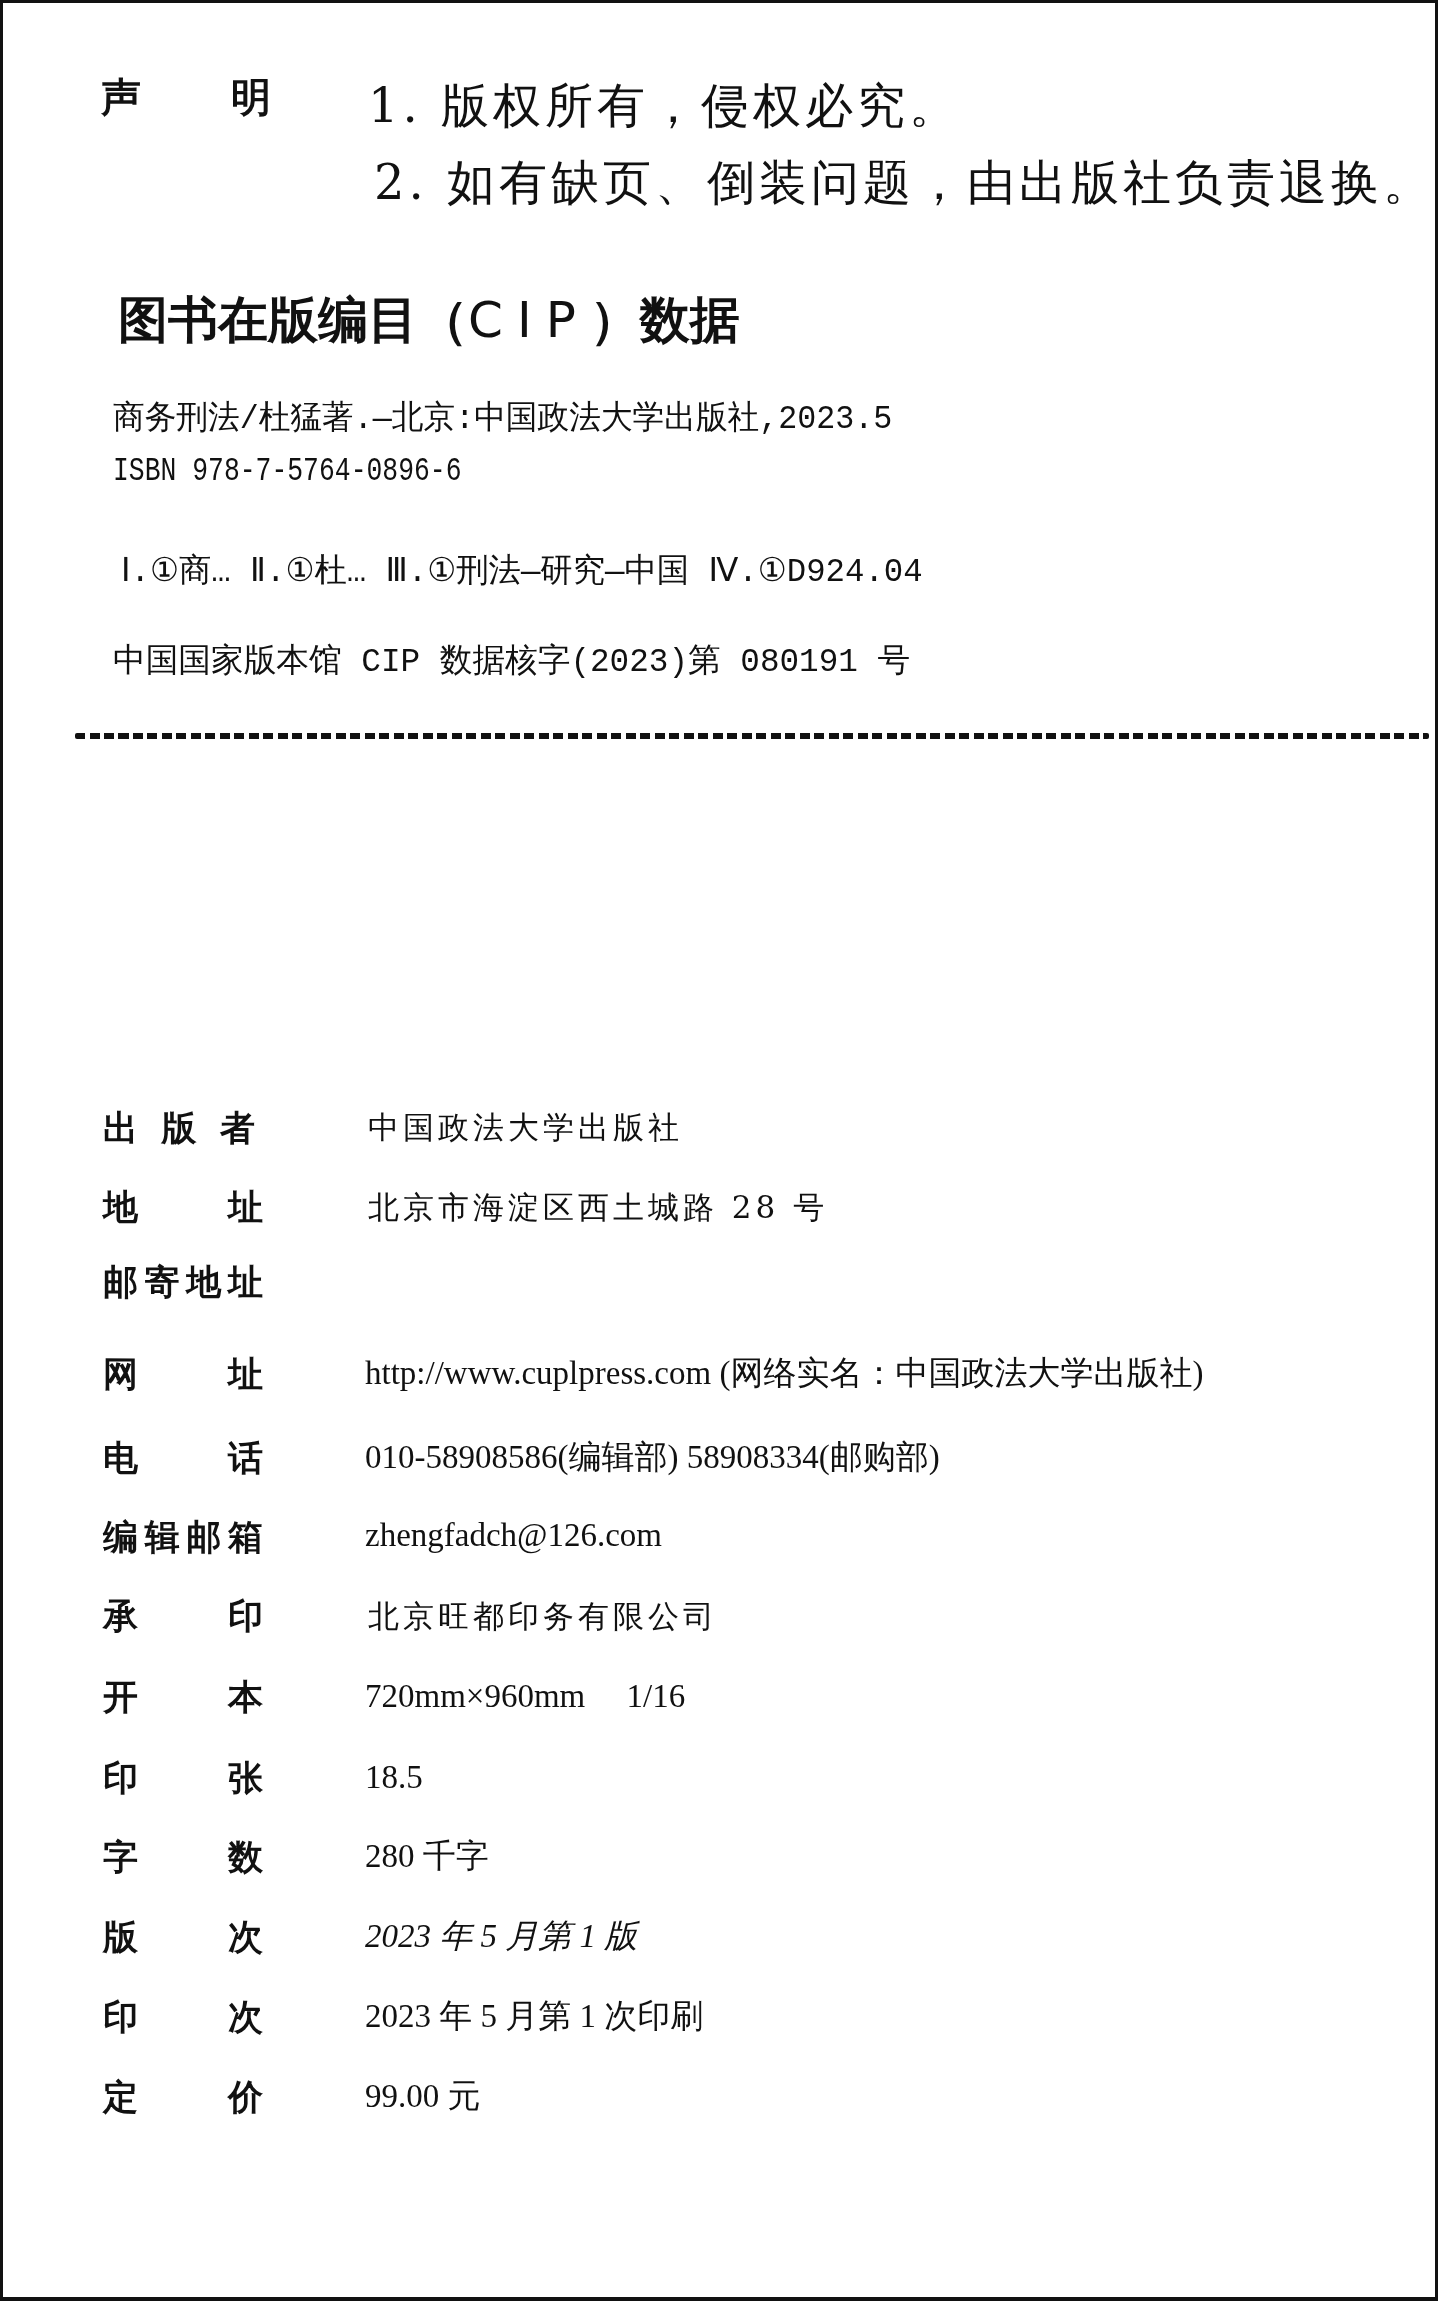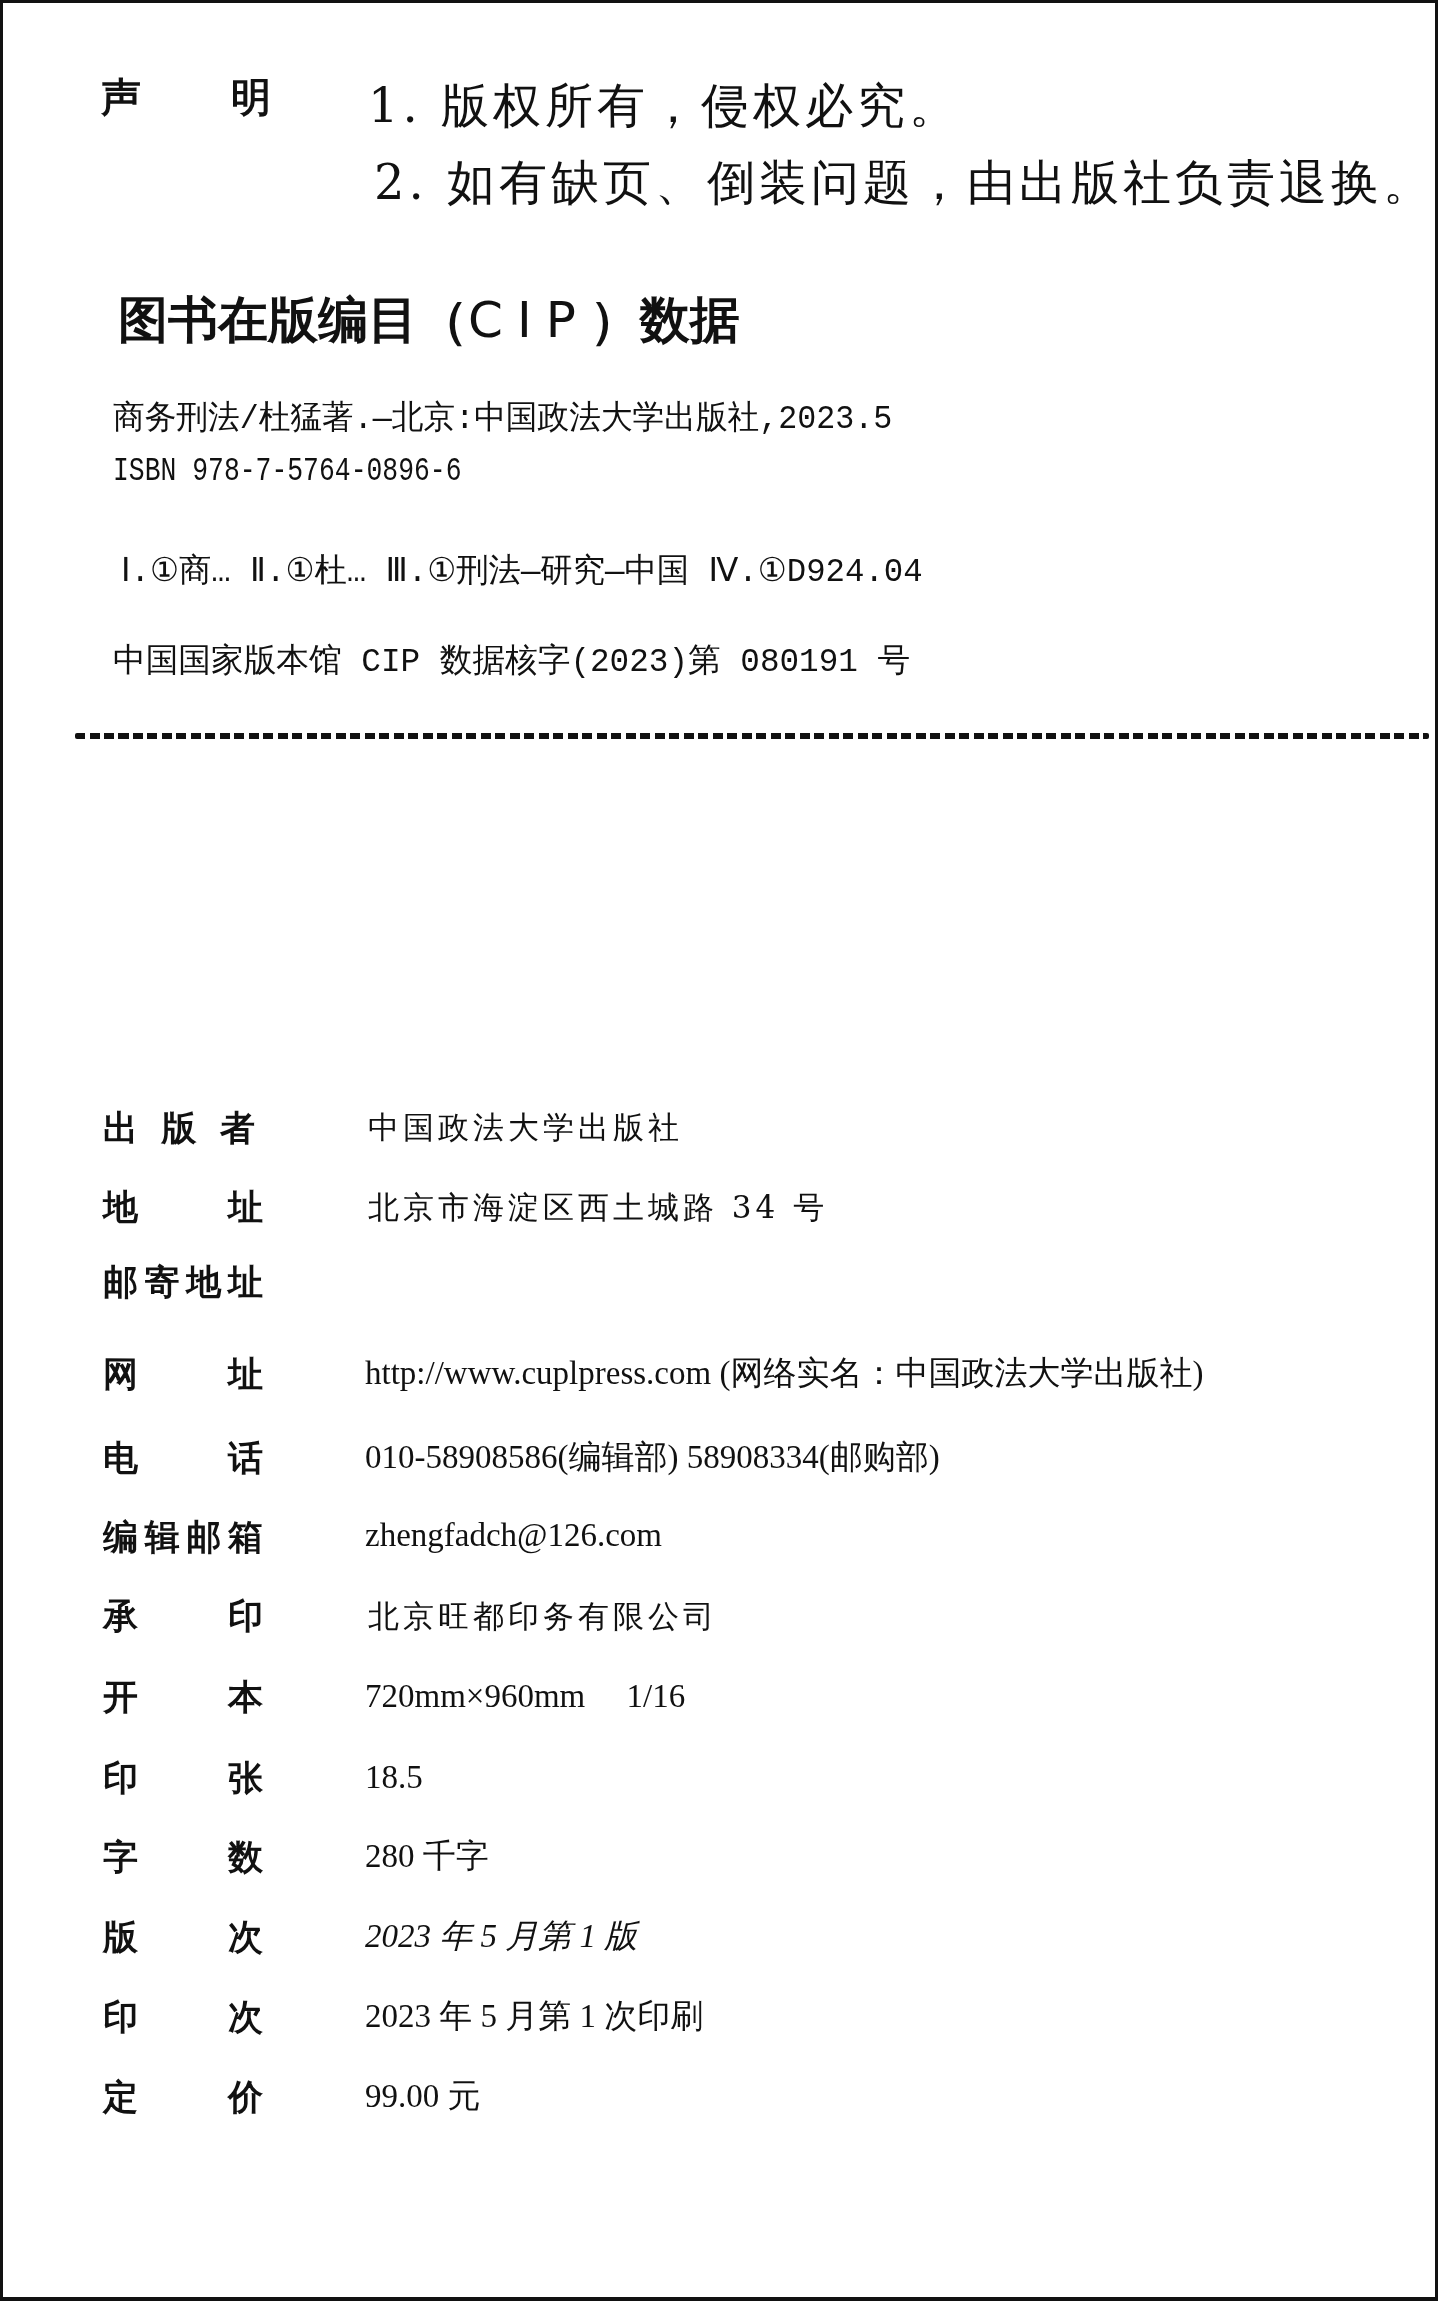--- a/index.html
+++ b/index.html
@@ -70,21 +70,21 @@
     <span>出</span>
     <span>版</span>
     <span>者</span>
   </div>
   <div class="abs info-value" style="left:365px; top:1108px;"><span class="cjk">中国政法大学出版社</span></div>
 
   <div class="abs info-label" style="left:100px; top:1187px;">
     <span>地</span>
     <span>址</span>
   </div>
-  <div class="abs info-value" style="left:365px; top:1188px;"><span class="cjk">北京市海淀区西土城路 34 号</span></div>
+  <div class="abs info-value" style="left:365px; top:1188px;"><span class="cjk">北京市海淀区西土城路 28 号</span></div>
 
   <div class="abs info-label" style="left:100px; top:1262px;">
     <span>邮</span>
     <span>寄</span>
     <span>地</span>
     <span>址</span>
   </div>
 
   <div class="abs info-label" style="left:100px; top:1354px;">
     <span>网</span>

